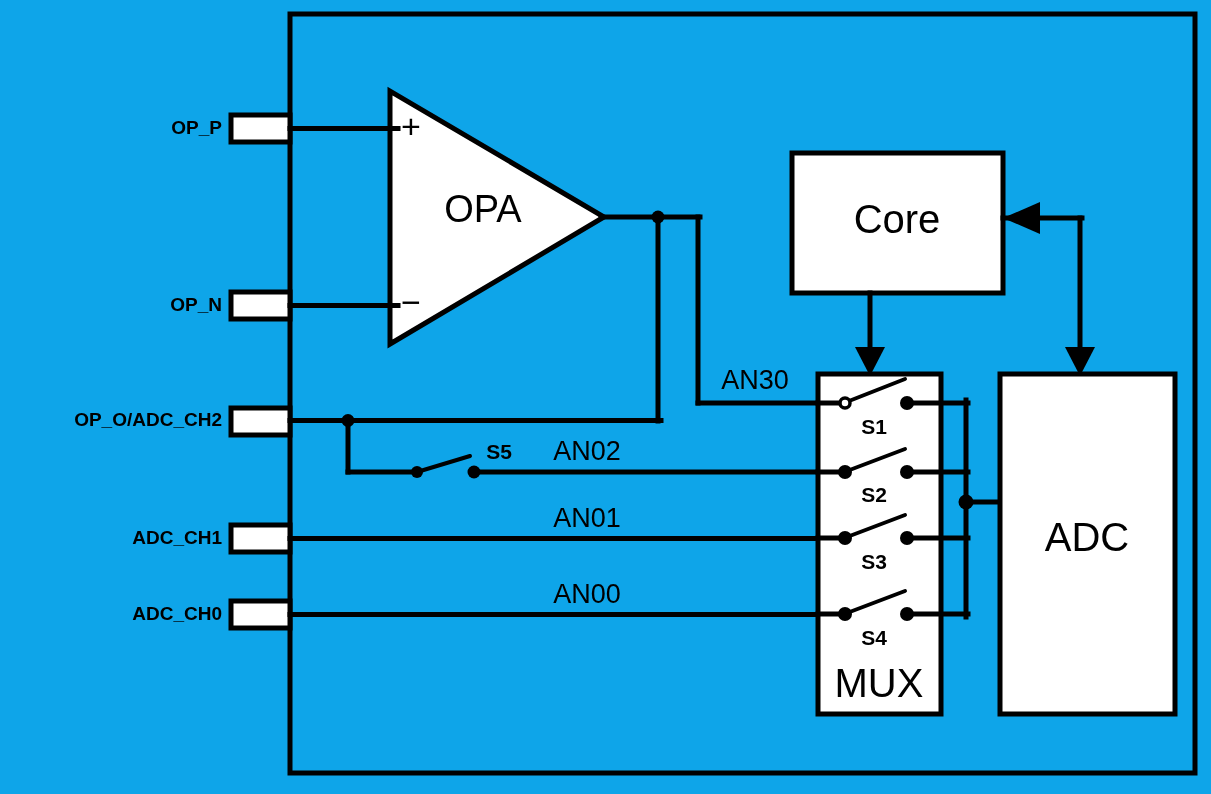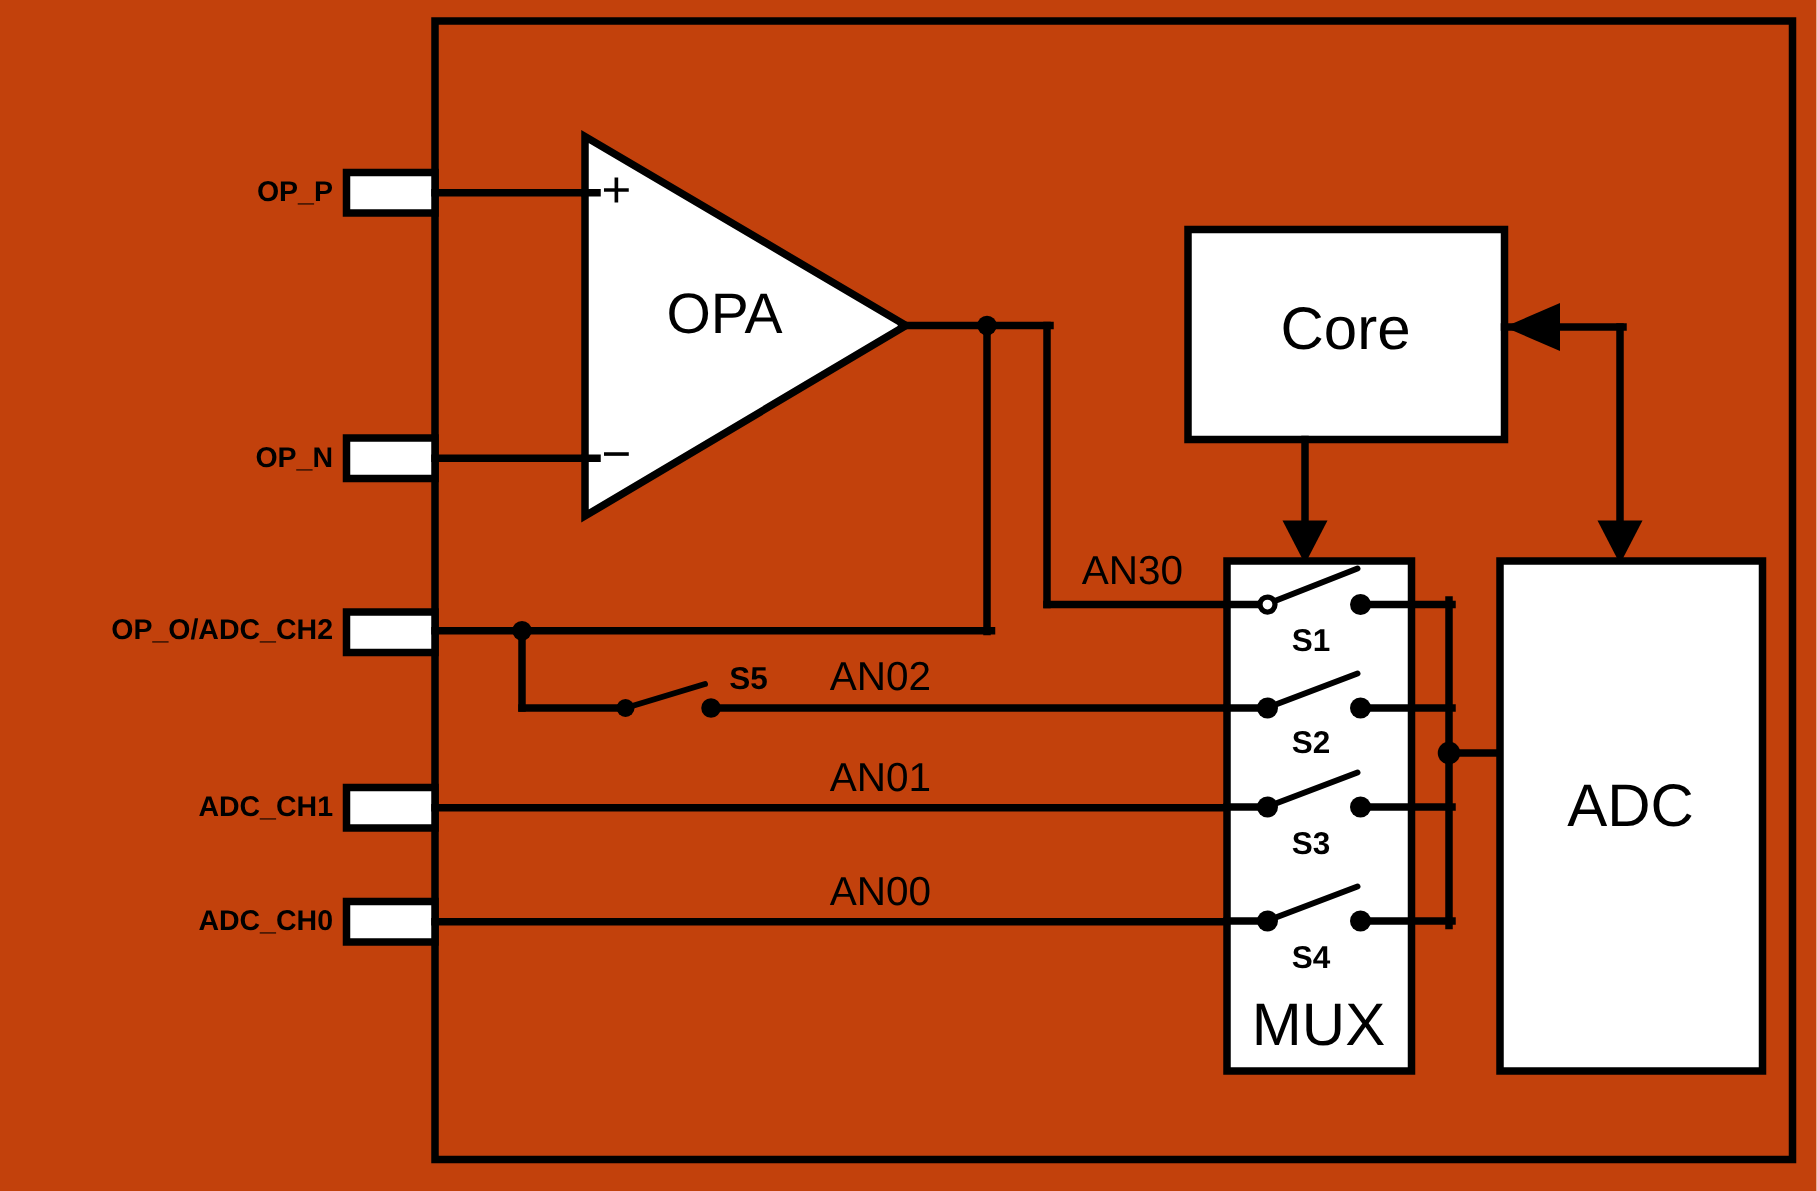--- a/index.html
+++ b/index.html
@@ -8,21 +8,21 @@
     padding: 0;
     background: #ffffff;
   }
   body {
     font-family: "Liberation Sans", sans-serif;
   }
   #diagram-root {
     position: relative;
     width: 1211px;
     height: 794px;
-    background: #c2410c;
+    background: #0ea5e9;
     overflow: hidden;
   }
   #diagram-svg {
     position: absolute;
     top: 0;
     left: 0;
     width: 1211px;
     height: 794px;
   }
   .wire {

